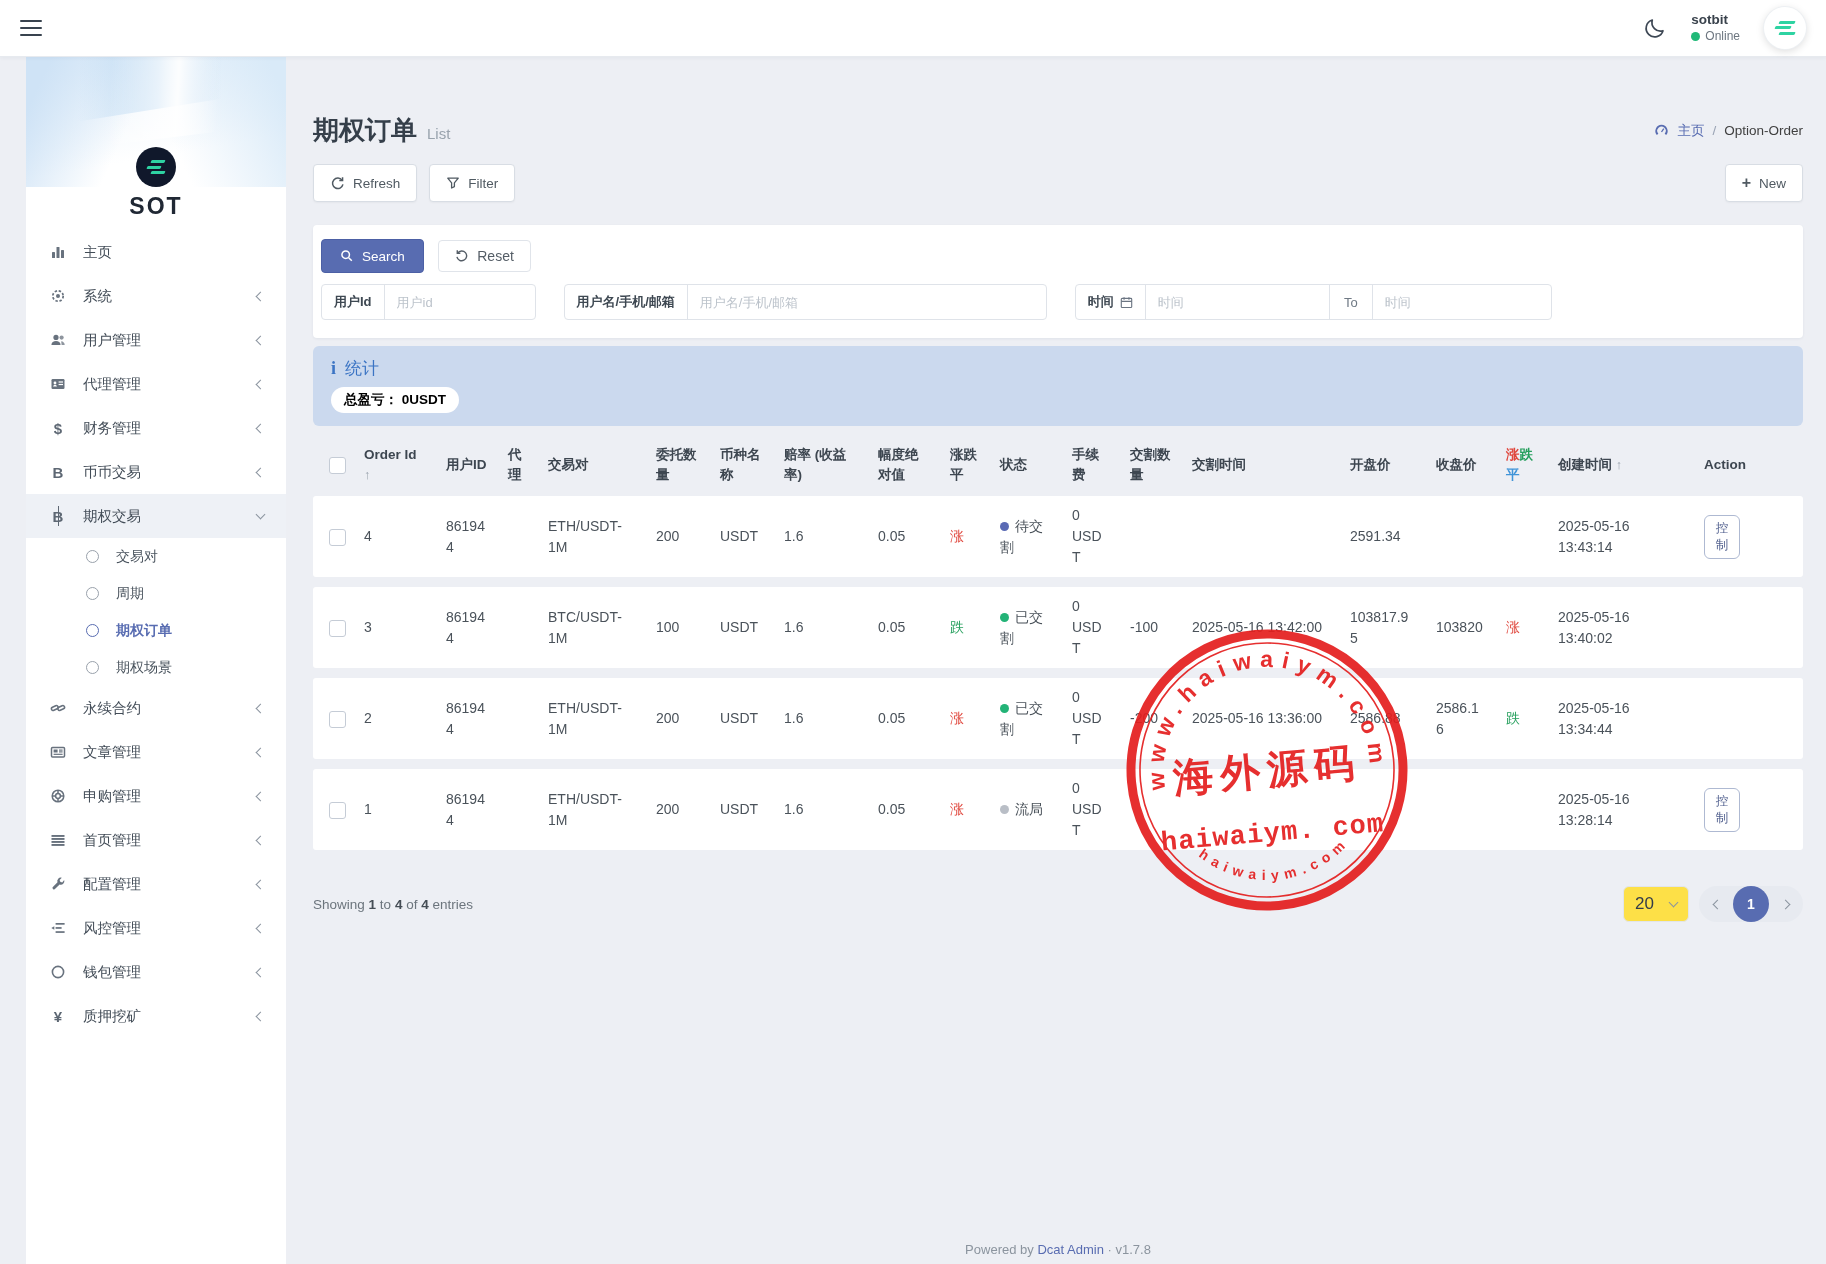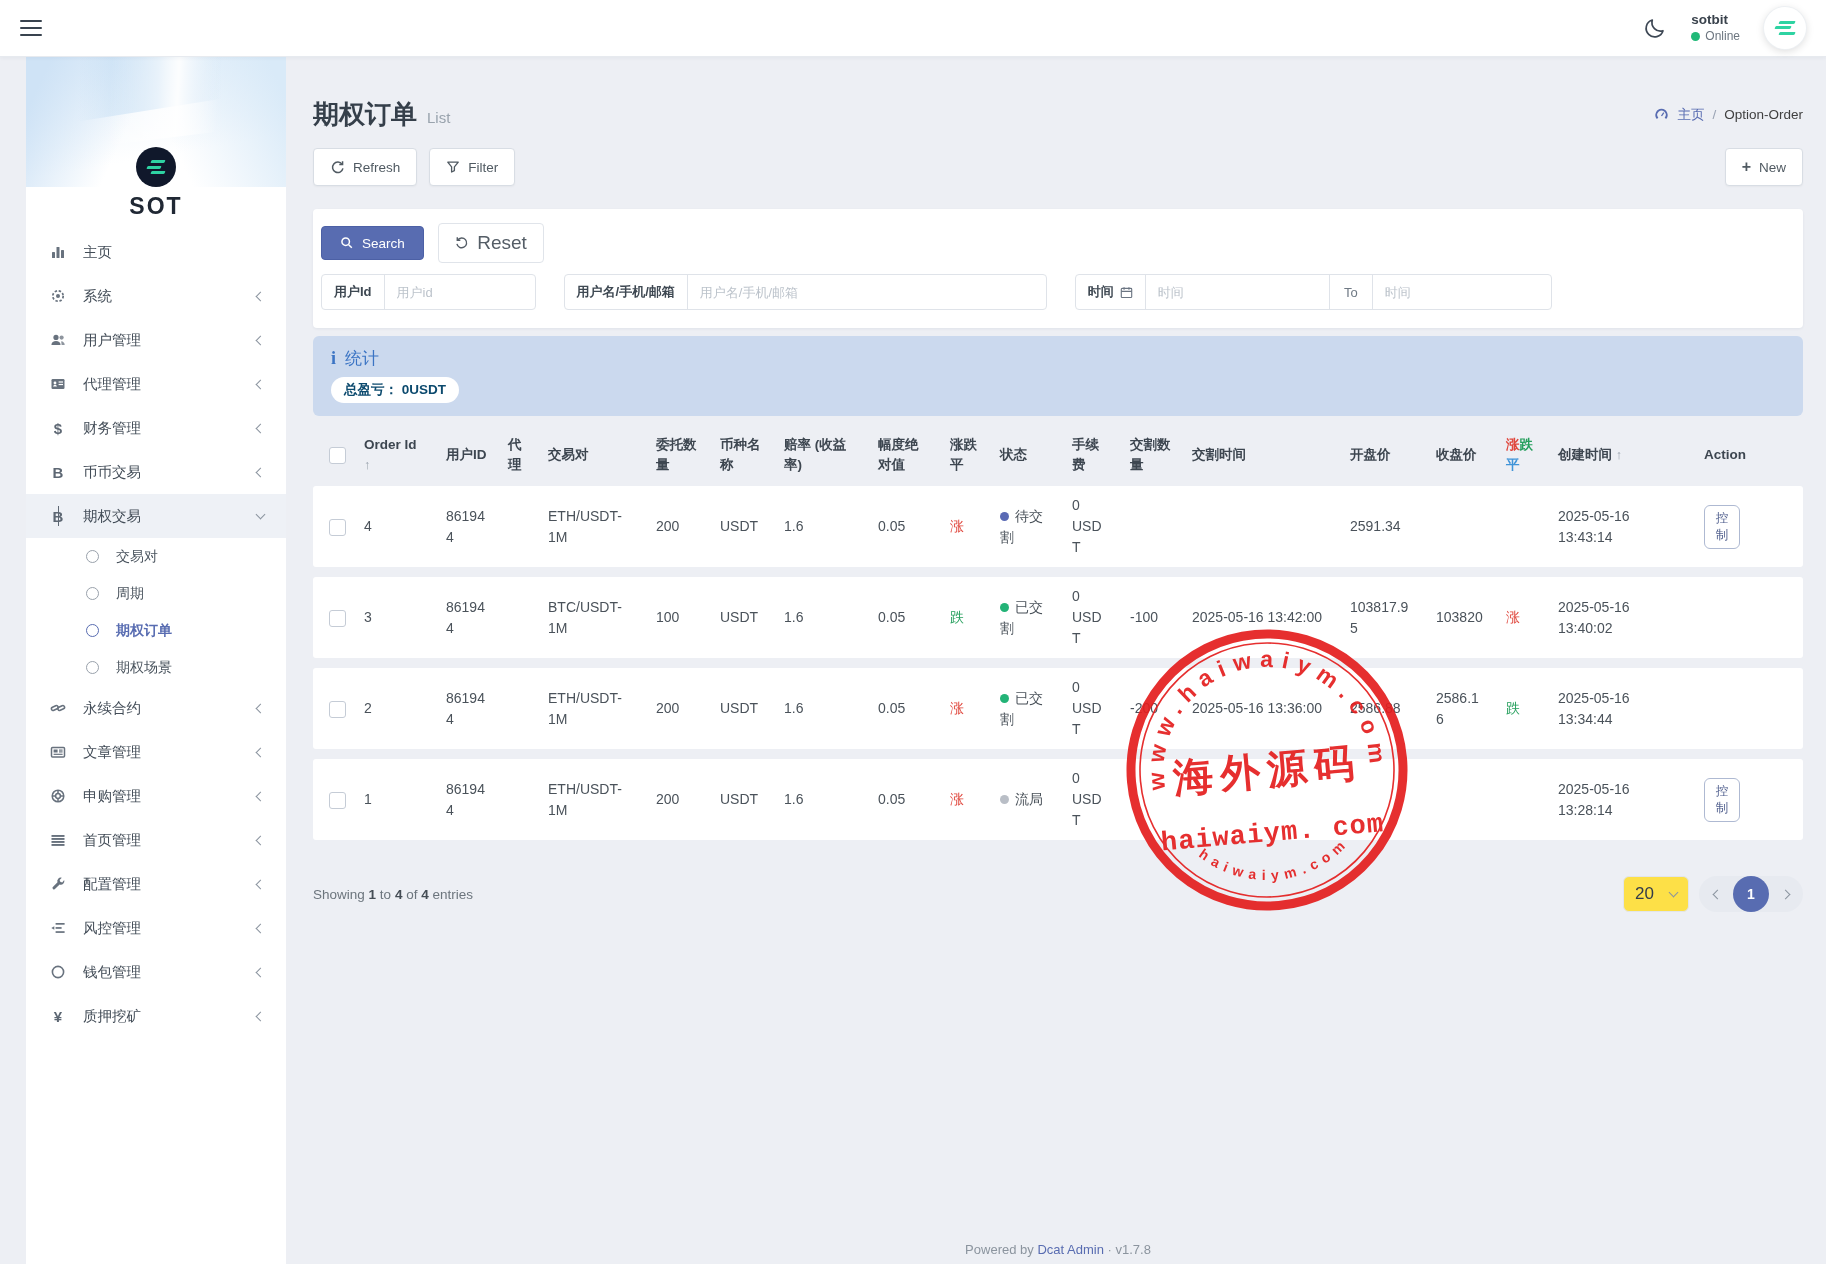--- a/index.html
+++ b/index.html
@@ -52,54 +52,54 @@
         transform:rotate(45deg)}
   .mi.open{background:#eef1f6}
   .mi.open .chev{transform:rotate(-45deg);margin-top:-3px}
   .sub{height:37px;display:flex;align-items:center;padding-left:60px;font-size:14px;color:#4a545e;cursor:pointer}
   .sub .o{width:13px;height:13px;border:1.6px solid #99a1ab;border-radius:50%;margin-right:17px;flex:none}
   .sub.active{color:#586cb1;font-weight:bold}
   .sub.active .o{border-color:#586cb1}
 
   
   .content{position:absolute;left:313px;top:57px;width:1490px;bottom:0}
-  .page-head{margin-top:40px;display:flex;justify-content:space-between;align-items:center}
+  .page-head{margin-top:56px;display:flex;justify-content:space-between;align-items:center}
   h1{margin:0;font-size:26px;font-weight:600;color:#353f4a}
   h1 small{font-size:15px;color:#99a3ad;font-weight:400;margin-left:10px}
   .breadcrumb{font-size:13.5px;color:#586cb1;display:flex;align-items:center;gap:8px}
   .breadcrumb .sep{color:#98a2b3}
   .breadcrumb .cur{color:#404040}
   .toolbar{margin-top:16px;display:flex;gap:12px;align-items:center}
   .btn{height:38px;padding:0 16px;background:#fff;border:1px solid #d8dde4;border-radius:4px;
        font-size:13.5px;color:#505a62;display:inline-flex;align-items:center;gap:8px;cursor:pointer;
        box-shadow:0 1px 2px rgba(0,0,0,.04)}
   .btn svg{flex:none}
   .btn-new{margin-left:auto}
   .btn-new .plus{font-size:16px;font-weight:bold;color:#505a62}
 
   .filter-card{margin-top:23px;background:#fff;border-radius:4px;box-shadow:0 1px 3px rgba(20,30,60,.06);
                padding:14px 8px 18px}
   .btn-search{height:34px;padding:0 18px;background:#586cb1;border:1px solid #4c60a5;border-radius:4px;color:#fff;
               font-size:13.5px;display:inline-flex;align-items:center;gap:8px;cursor:pointer}
-  .btn-reset{height:40px;padding:0 16px;background:#fff;border:1px solid #e0e4ea;border-radius:4px;color:#545d66;
-             font-size:19px;display:inline-flex;align-items:center;gap:8px;cursor:pointer;margin-left:10px}
+  .btn-reset{height:32px;padding:0 16px;background:#fff;border:1px solid #e0e4ea;border-radius:4px;color:#545d66;
+             font-size:14px;display:inline-flex;align-items:center;gap:8px;cursor:pointer;margin-left:10px}
   .inputs-row{display:flex;gap:28px;margin-top:11px}
   .igroup{display:flex;height:36px;border:1px solid #dfe3e9;border-radius:4px;background:#fff;overflow:hidden}
   .igroup label{display:flex;align-items:center;gap:6px;padding:0 12px;border-right:1px solid #dfe3e9;
                 font-size:13px;font-weight:bold;color:#3e4852;white-space:nowrap}
   .igroup input{border:0;outline:0;padding:0 12px;font-size:13px;color:#445;background:transparent}
   .igroup input::placeholder{color:#bcc3cb}
   .igroup .to{width:44px;border-left:1px solid #dfe3e9;border-right:1px solid #dfe3e9;display:flex;
               align-items:center;justify-content:center;font-size:13px;color:#6f7984}
 
   .stats{margin-top:8px;background:#cbd9ee;border-radius:6px;padding:11px 18px 13px}
   .stats-title{font-size:17px;color:#3b74c4;display:flex;align-items:center;gap:9px;font-weight:500}
   .stats-title .i-ic{font-family:"Liberation Serif","DejaVu Serif",serif;font-weight:bold;font-size:18px}
   .badge{display:inline-block;margin-top:7px;background:#fff;border-radius:13px;padding:4px 13px;
-         font-size:13.5px;color:#0c4a6e;font-weight:600}
+         font-size:13.5px;color:#000000;font-weight:600}
 
   
   table{margin-top:7px;width:100%;border-collapse:separate;border-spacing:0 10px;table-layout:fixed;font-size:14px}
   thead th{font-size:13.5px;font-weight:bold;color:#3d4650;text-align:left;vertical-align:middle;
            padding:2px 10px;line-height:1.45}
   tbody td{background:#fff;padding:9px 10px;vertical-align:middle;color:#4a525a;line-height:1.5;
            overflow-wrap:break-word}
   tbody td:first-child{border-radius:3px 0 0 3px;padding-left:16px}
   tbody td:last-child{border-radius:0 3px 3px 0}
   thead th:first-child{padding-left:16px}

